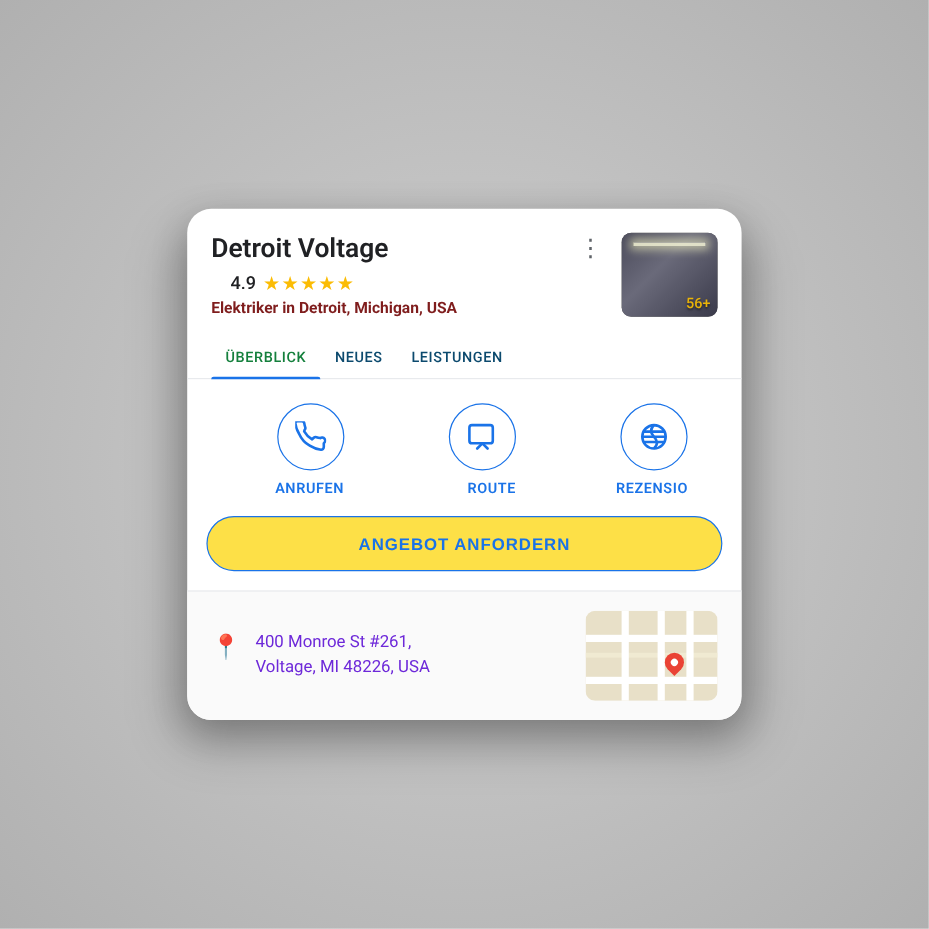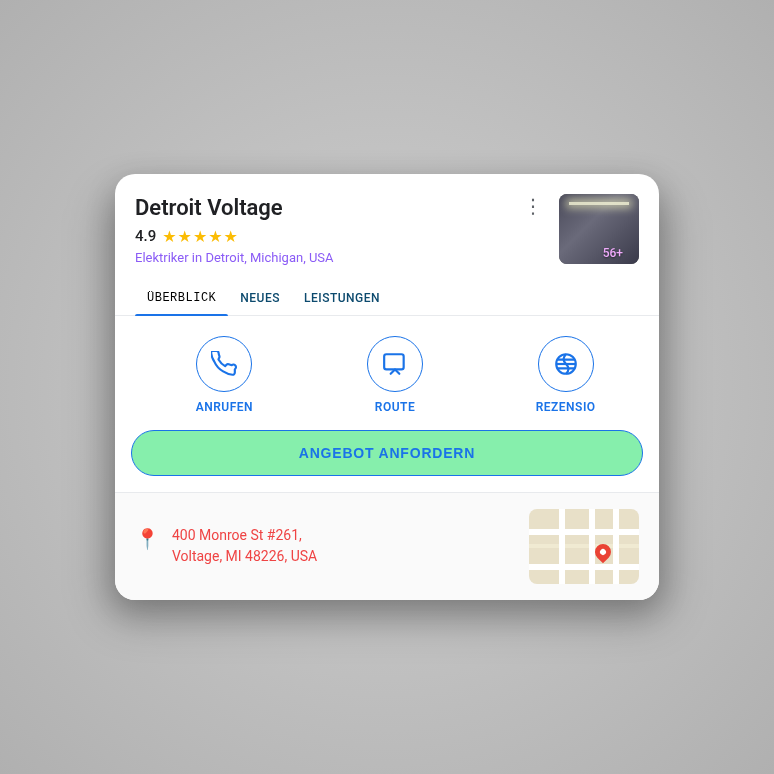--- a/index.html
+++ b/index.html
@@ -20,21 +20,21 @@
       height: 774px;
       background: radial-gradient(ellipse at center, #d0d0d0 0%, #b0b0b0 100%);
       display: flex;
       align-items: center;
       justify-content: center;
       position: relative;
     }
 
     .card-wrapper {
       position: relative;
-      width: 544px;
+      width: 462px;
     }
 
     
     .card-shadow {
       position: absolute;
       top: 20px;
       left: -10px;
       right: -10px;
       bottom: -20px;
       background: rgba(0,0,0,0.25);
@@ -67,20 +67,21 @@
       font-weight: 600;
       color: #202124;
       line-height: 1.3;
     }
 
     .rating-row {
       display: flex;
       align-items: center;
       gap: 6px;
       margin-top: 4px;
+      margin-left: 16px;
     }
 
     .rating-number {
       font-size: 15px;
       font-weight: 500;
       color: #202124;
     }
 
     .stars {
       display: flex;
@@ -92,22 +93,23 @@
       font-size: 16px;
     }
 
     .star-half {
       color: #fbbc04;
       font-size: 16px;
     }
 
     .category-text {
       font-size: 13px;
-      color: #8b5cf6;
+      color: #7f1d1d;
       margin-top: 4px;
+      font-weight: bold;
     }
 
     .header-image {
       width: 80px;
       height: 70px;
       border-radius: 8px;
       background: #555;
       overflow: hidden;
       flex-shrink: 0;
       margin-left: 12px;
@@ -133,22 +135,22 @@
       transform: translateX(-50%);
       width: 60px;
       height: 3px;
       background: rgba(255,255,220,0.8);
       box-shadow: 0 0 8px 3px rgba(255,255,200,0.6);
     }
 
     .image-count {
       position: absolute;
       bottom: 4px;
-      right: 16px;
-      color: #f0abfc;
+      right: 6px;
+      color: #eab308;
       font-size: 12px;
       font-weight: 500;
       text-shadow: 0 1px 2px rgba(0,0,0,0.5);
     }
 
     .more-icon {
       font-size: 20px;
       color: #5f6368;
       cursor: pointer;
       padding: 0 4px 0 8px;
@@ -169,22 +171,21 @@
       font-weight: 500;
       letter-spacing: 0.5px;
       padding: 10px 12px;
       cursor: pointer;
       color: #0c4a6e;
       position: relative;
       white-space: nowrap;
     }
 
     .tab.active {
-      color: #000000;
-      font-family: Liberation Mono, monospace;
+      color: #15803d;
     }
 
     .tab.active::after {
       content: '';
       position: absolute;
       bottom: -1px;
       left: 0;
       right: 0;
       height: 2px;
       background: #1a73e8;
@@ -194,21 +195,21 @@
     
     .actions {
       display: flex;
       justify-content: space-around;
       padding: 20px 16px 16px;
     }
 
     .action-btn {
       display: flex;
       flex-direction: column;
-      align-items: center;
+      align-items: flex-end;
       gap: 8px;
       cursor: pointer;
       min-width: 70px;
       margin-left: 16px;
     }
 
     .action-icon-circle {
       width: 56px;
       height: 56px;
       border-radius: 50%;
@@ -234,21 +235,21 @@
 
     
     .cta-section {
       padding: 0 16px 16px;
     }
 
     .cta-button {
       width: 100%;
       border: 1.5px solid #1a73e8;
       border-radius: 50px;
-      background: #86efac;
+      background: #fde047;
       color: #1a73e8;
       font-size: 14px;
       font-weight: 600;
       letter-spacing: 0.8px;
       padding: 14px;
       cursor: pointer;
       text-align: center;
     }
 
     
@@ -269,21 +270,21 @@
 
     .pin-icon {
       color: #1a73e8;
       font-size: 20px;
       margin-top: 2px;
       flex-shrink: 0;
     }
 
     .address-text {
       font-size: 14px;
-      color: #ef4444;
+      color: #6d28d9;
       line-height: 1.5;
     }
 
     
     .map-thumb {
       width: 110px;
       height: 75px;
       border-radius: 8px;
       overflow: hidden;
       flex-shrink: 0;

